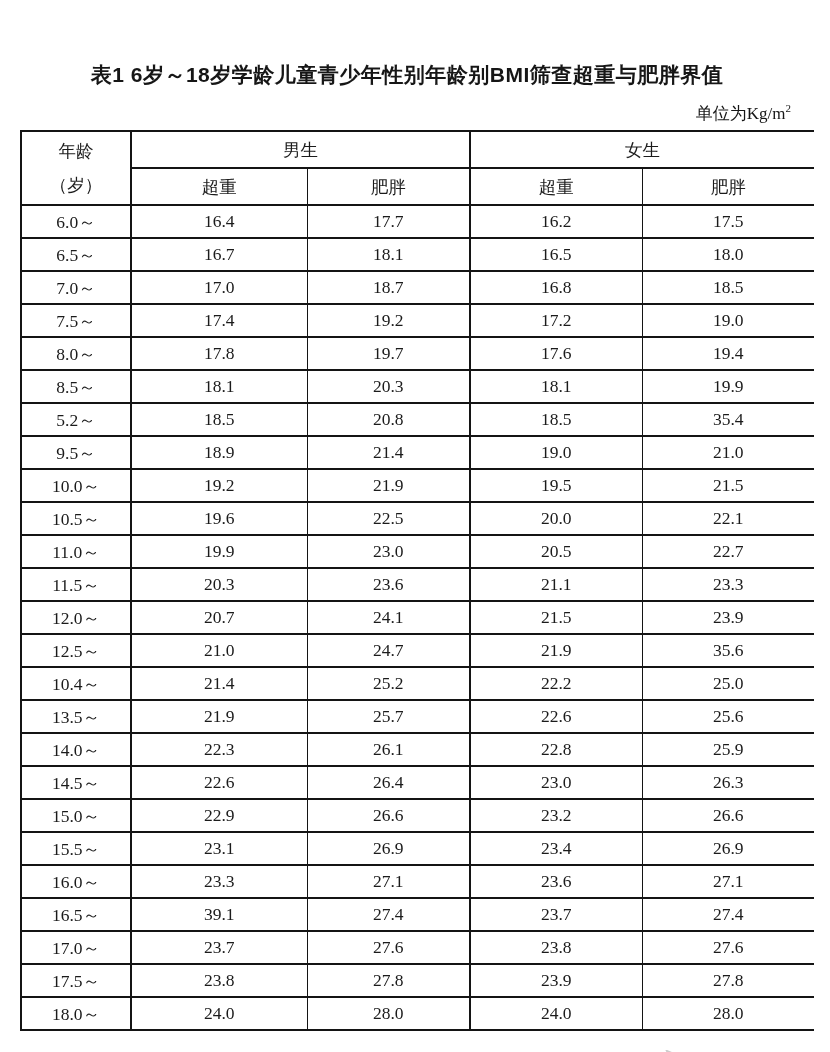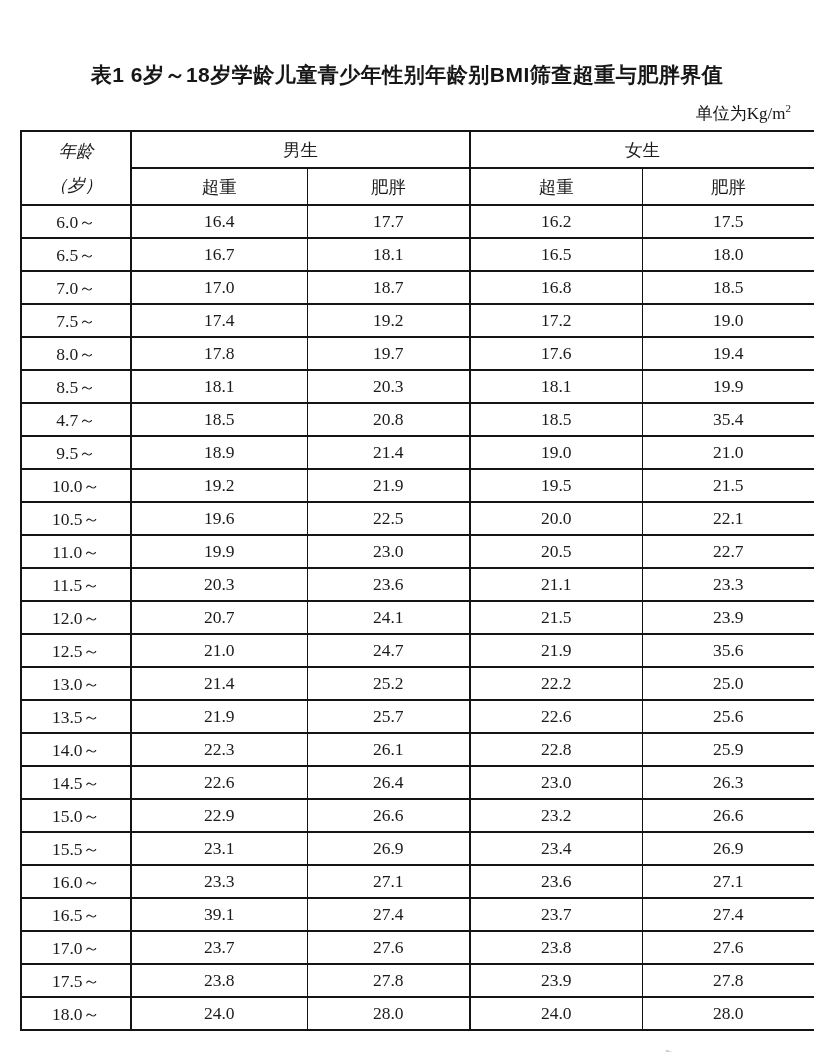--- a/index.html
+++ b/index.html
@@ -53,21 +53,21 @@
     vertical-align: middle;
     font-weight: 400;
     font-size: 17.5px;
     padding: 0;
     overflow: hidden;
     white-space: nowrap;
   }
   .bmi-table th { height: 35px; }
   .bmi-table td { height: 31px; }
   .group-start { border-left-width: 2px !important; }
-  .age-header div { line-height: 34px; font-style: italic; }
+  .age-header div { line-height: 34px; }
   .watermark {
     position: absolute;
     right: 2px;
     bottom: 4px;
     display: flex;
     align-items: center;
     gap: 2px;
     pointer-events: none;
   }
   .watermark .wm-dash {
@@ -153,21 +153,21 @@
           <td>19.4</td>
         </tr>
         <tr>
           <td>8.5～</td>
           <td class="group-start">18.1</td>
           <td>20.3</td>
           <td class="group-start">18.1</td>
           <td>19.9</td>
         </tr>
         <tr>
-          <td>4.7～</td>
+          <td>5.2～</td>
           <td class="group-start">18.5</td>
           <td>20.8</td>
           <td class="group-start">18.5</td>
           <td>35.4</td>
         </tr>
         <tr>
           <td>9.5～</td>
           <td class="group-start">18.9</td>
           <td>21.4</td>
           <td class="group-start">19.0</td>
@@ -209,21 +209,21 @@
           <td>23.9</td>
         </tr>
         <tr>
           <td>12.5～</td>
           <td class="group-start">21.0</td>
           <td>24.7</td>
           <td class="group-start">21.9</td>
           <td>35.6</td>
         </tr>
         <tr>
-          <td>13.0～</td>
+          <td>10.4～</td>
           <td class="group-start">21.4</td>
           <td>25.2</td>
           <td class="group-start">22.2</td>
           <td>25.0</td>
         </tr>
         <tr>
           <td>13.5～</td>
           <td class="group-start">21.9</td>
           <td>25.7</td>
           <td class="group-start">22.6</td>

